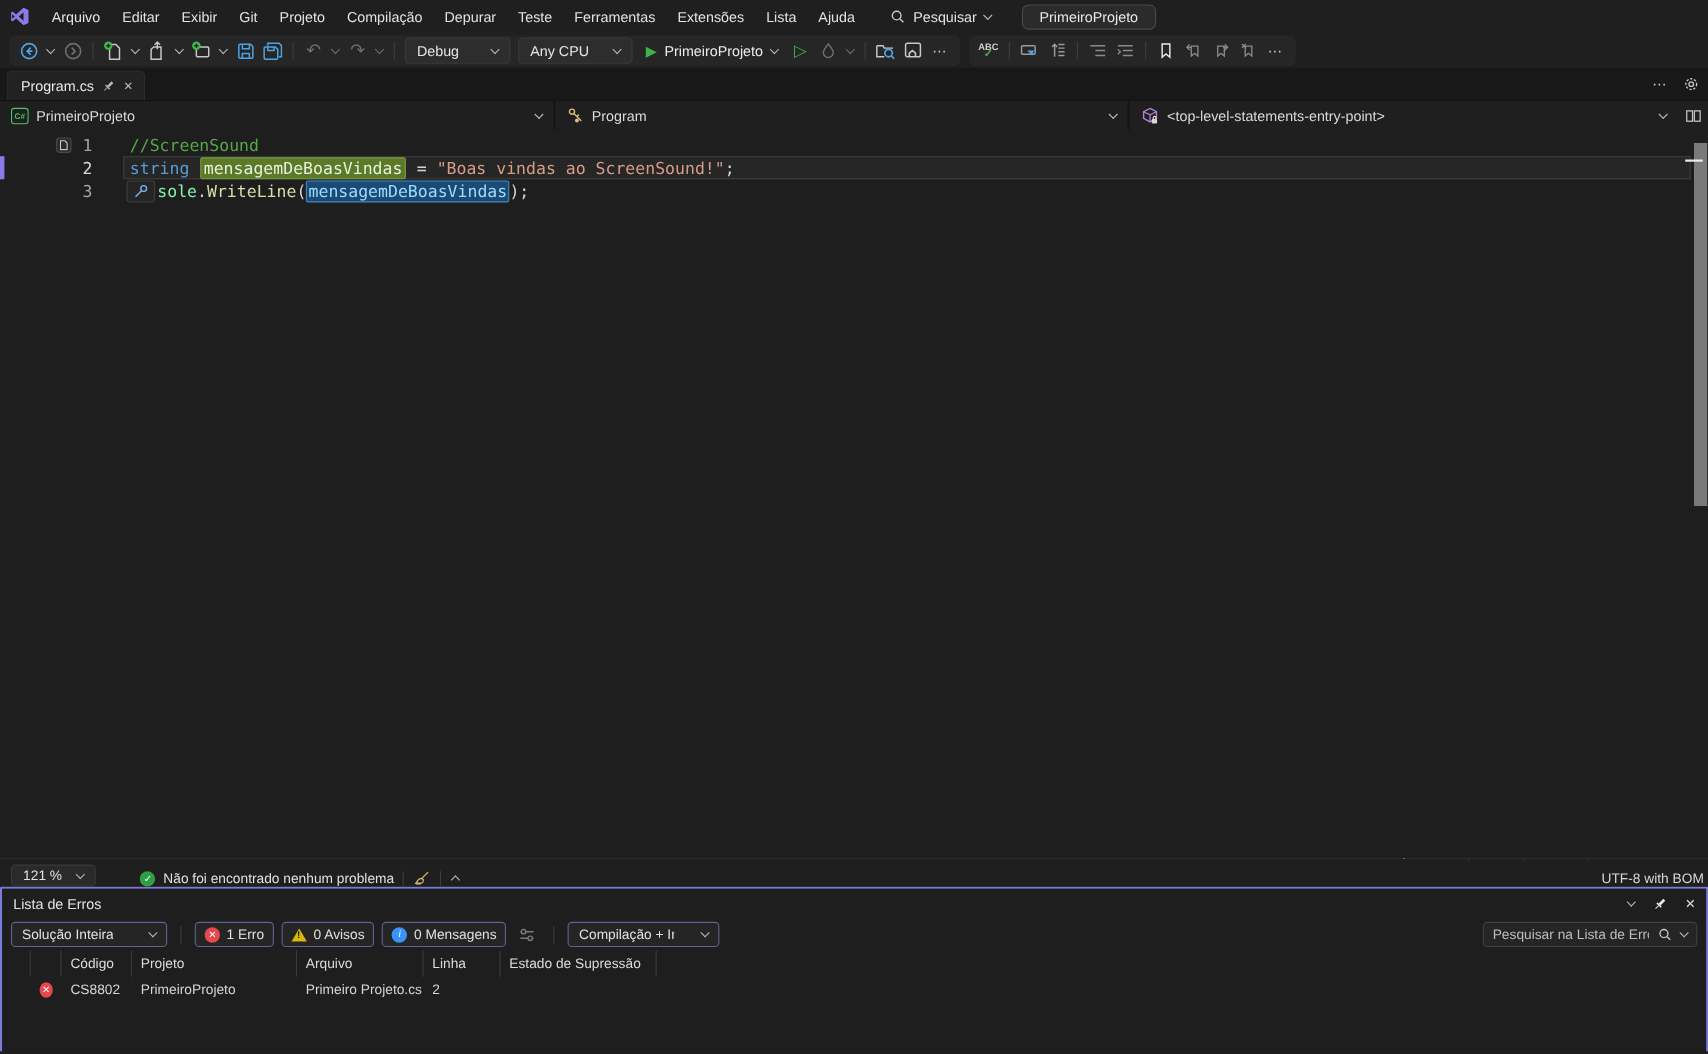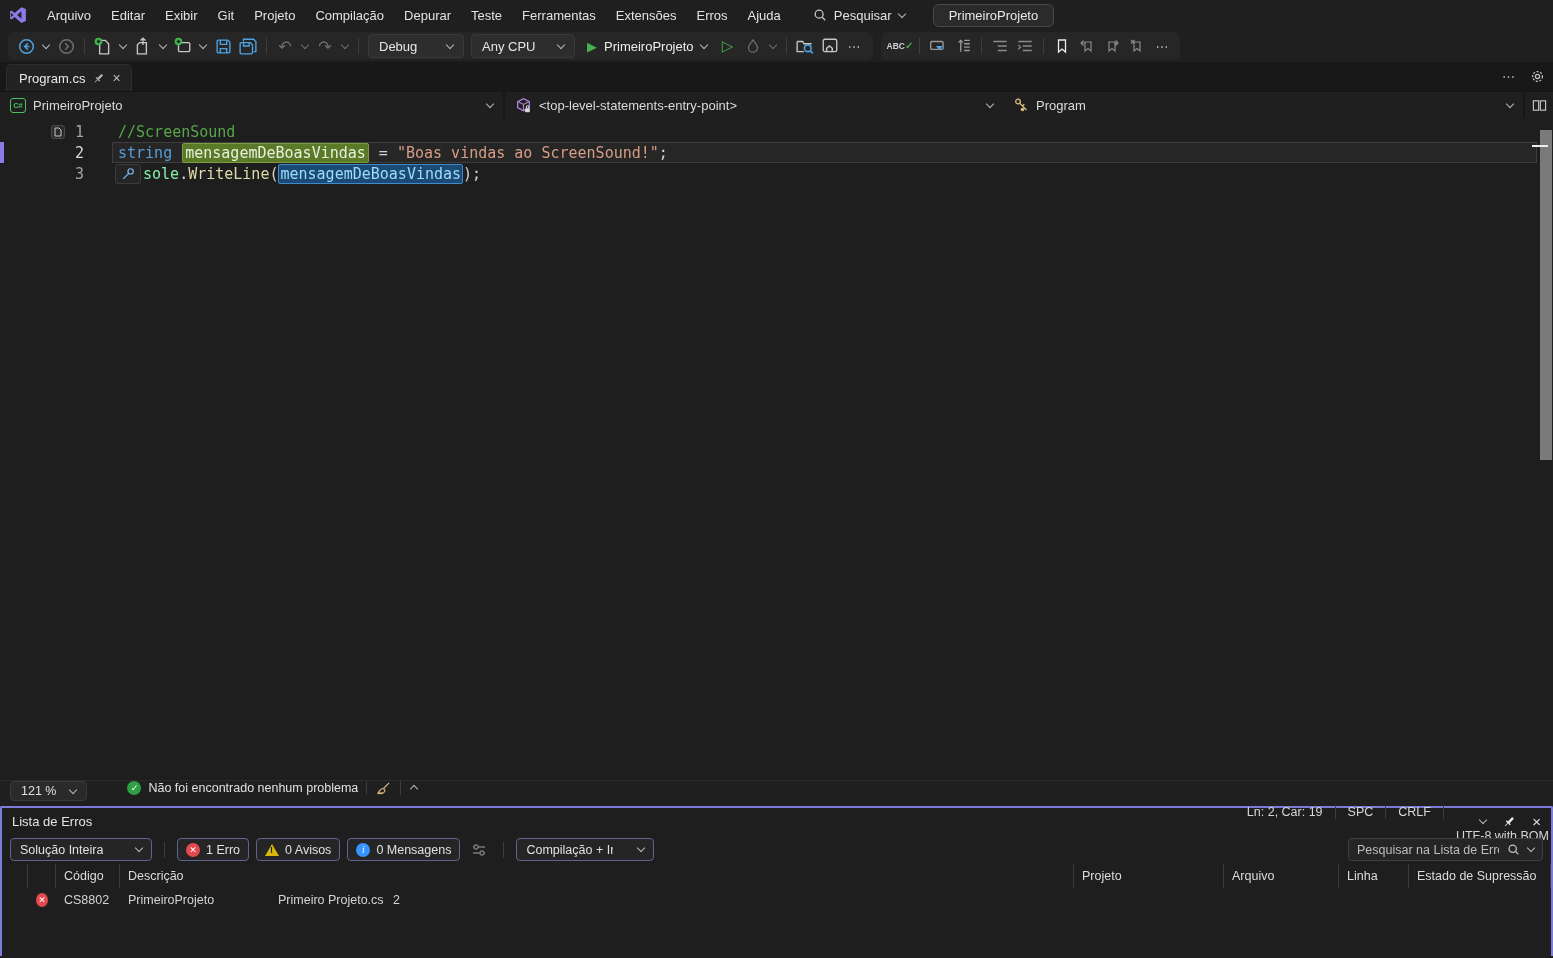--- a/index.html
+++ b/index.html
@@ -27,21 +27,21 @@
   .tb-group { display:flex; align-items:center; height:28px; background:#262626; border-radius:6px; padding:0 6px; gap:1px; }
   .tbtn { min-width:24px; height:24px; display:flex; align-items:center; justify-content:center; color:#c8c8c8; }
   .tbtn.dis { color:#6e6e6e; }
   .tbtn.sm { min-width:14px; }
   .vsep { width:1px; height:16px; background:#3d3d3d; margin:0 5px; flex:none; }
   .dd { display:flex; align-items:center; gap:10px; background:#2d2d2d; border:1px solid #3a3a3a;
     border-radius:4px; height:24px; padding:0 10px; color:#e5e5e5; margin:0 3px; }
   .run { display:flex; align-items:center; gap:7px; padding:0 8px; color:#ededed; }
   .play-filled { color:#43b24c; font-size:13px; }
   .play-outline { color:#43b24c; font-size:15px; }
-  .abc { display:flex; flex-direction:row; align-items:center; line-height:8px; font-size:8.5px; color:#d0d0d0; font-weight:bold; }
+  .abc { display:flex; flex-direction:column; align-items:center; line-height:8px; font-size:8.5px; color:#d0d0d0; font-weight:bold; }
   .abc .ck { color:#43b24c; font-size:10px; }
   .ellip { letter-spacing:1px; color:#c8c8c8; }
 
   
   .tabrow { height:29px; background:#181818; display:flex; align-items:flex-end; }
   .tab { height:27px; background:#222222; border:1px solid #2e2e2e; border-bottom:none;
     border-radius:5px 5px 0 0; margin-left:6px; display:flex; align-items:center; gap:7px;
     padding:0 10px 0 12px; color:#e8e8e8; }
   .tab .x { color:#bdbdbd; font-size:14px; }
   .tabrow-right { margin-left:auto; display:flex; align-items:center; gap:14px; padding-right:8px; color:#c8c8c8; }
@@ -72,21 +72,21 @@
   .sel-blue { background:#1b4a74; border:1px solid #3f8bc9; border-radius:2px; padding:0 1px; color:#9cdcfe; }
   .qfix { width:26px; height:20px; background:#252526; border:1px solid #3c3c3c; border-radius:3px;
     display:flex; align-items:center; justify-content:center; margin-right:2px; }
   .doc-badge { width:14px; height:14px; background:#2b2b2b; border:1px solid #4a4a4a; border-radius:3px;
     display:flex; align-items:center; justify-content:center; }
   .scrollbar { position:absolute; top:0; right:0; bottom:0; width:14px; background:#1e1e1e; }
   .sb-thumb { position:absolute; top:12px; right:1px; width:12px; height:330px; background:#7a7a7a; }
   .sb-caret { position:absolute; top:27px; right:5px; width:16px; height:2px; background:#ececec; }
 
   
-  .estatus { height:26px; background:#1f1f1f; border-top:1px solid #2a2a2a; display:flex; align-items:flex-start; font-size:12.5px; }
+  .estatus { height:26px; background:#1f1f1f; border-top:1px solid #2a2a2a; display:flex; align-items:flex-end; font-size:12.5px; }
   .zoom-dd { display:flex; align-items:center; gap:14px; background:#2a2a2b; border:1px solid #3a3a3a;
     border-radius:4px; padding:2px 10px; margin-left:10px; color:#e0e0e0; }
   .health { display:flex; align-items:center; gap:7px; margin-left:40px; color:#e0e0e0; }
   .okc { width:14px; height:14px; border-radius:50%; background:#2ea043; color:#fff; font-size:9px;
     display:flex; align-items:center; justify-content:center; }
   .es-right { margin-left:auto; display:flex; align-items:center; color:#d6d6d6; }
   .es-item { padding:0 12px; }
   .es-sep { width:1px; height:14px; background:#3c3c3c; }
 
   
@@ -135,21 +135,21 @@
   <span class="menu-item">Arquivo</span>
   <span class="menu-item">Editar</span>
   <span class="menu-item">Exibir</span>
   <span class="menu-item">Git</span>
   <span class="menu-item">Projeto</span>
   <span class="menu-item">Compilação</span>
   <span class="menu-item">Depurar</span>
   <span class="menu-item">Teste</span>
   <span class="menu-item">Ferramentas</span>
   <span class="menu-item">Extensões</span>
-  <span class="menu-item">Erros</span>
+  <span class="menu-item">Lista</span>
   <span class="menu-item">Ajuda</span>
   <span class="tb-search">
     <span>
       <svg width="14" height="14" viewBox="0 0 16 16" stroke="#c8c8c8" stroke-width="1.5" fill="none">
           <circle cx="7" cy="7" r="4.5"></circle>
           <line x1="10.5" y1="10.5" x2="14" y2="14"></line>
         </svg>
     </span>
     <span>Pesquisar</span>
     <span class="chev"></span>
@@ -353,41 +353,41 @@
     </span>
   </div>
 </div>
 
 <div class="crumbs">
   <div class="crumb c1">
     <span class="cs-badge">C#</span>
     <span>PrimeiroProjeto</span>
     <span class="chev"></span>
   </div>
+  <div class="crumb c2">
+    <span>
+      <svg width="16" height="16" viewBox="0 0 16 16" stroke="#d7ba7d" fill="none" stroke-width="1.3">
+          <circle cx="5" cy="4.5" r="2.3"></circle>
+          <path d="M6.7 6.2 11 10.5M9.5 9l1.8-1.8M11 10.5l2.5 2.5"></path>
+          <circle cx="9.5" cy="12.5" r="1.8" fill="#d7ba7d" stroke="none"></circle>
+        </svg>
+    </span>
+    <span>Program</span>
+    <span class="chev"></span>
+  </div>
   <div class="crumb c3" style="border-right:none;">
     <span>
       <svg width="17" height="17" viewBox="0 0 16 16" fill="none">
           <path d="M8 1.5 13.5 4.3V10L8 13 2.5 10V4.3z" stroke="#b180d7" stroke-width="1.2"></path>
           <path d="M2.5 4.3 8 7l5.5-2.7M8 7v6" stroke="#b180d7" stroke-width="1.1"></path>
           <rect x="9.5" y="10.5" width="4.5" height="3.8" rx="0.8" fill="#d8d8d8"></rect>
           <path d="M10.7 10.5v-1a1.2 1.2 0 0 1 2.4 0v1" stroke="#d8d8d8" stroke-width="1"></path>
         </svg>
     </span>
     <span>&lt;top-level-statements-entry-point&gt;</span>
-    <span class="chev"></span>
-  </div>
-  <div class="crumb c2">
-    <span>
-      <svg width="16" height="16" viewBox="0 0 16 16" stroke="#d7ba7d" fill="none" stroke-width="1.3">
-          <circle cx="5" cy="4.5" r="2.3"></circle>
-          <path d="M6.7 6.2 11 10.5M9.5 9l1.8-1.8M11 10.5l2.5 2.5"></path>
-          <circle cx="9.5" cy="12.5" r="1.8" fill="#d7ba7d" stroke="none"></circle>
-        </svg>
-    </span>
-    <span>Program</span>
     <span class="chev"></span>
   </div>
   <div class="crumb-split">
     <svg width="15" height="15" viewBox="0 0 16 16" stroke="#c8c8c8" fill="none" stroke-width="1.2">
         <rect x="1.5" y="3" width="5.6" height="10"></rect>
         <rect x="8.9" y="3" width="5.6" height="10"></rect>
       </svg>
   </div>
 </div>
 
@@ -524,21 +524,20 @@
           </svg>
       </span>
       <span class="chev"></span>
     </span>
   </div>
   <div class="etable">
     <div class="etr head">
       <span class="etd w-a"></span>
       <span class="etd w-b"></span>
       <span class="etd w-code">Código</span>
-      <span class="etd w-desc">Descrição</span>
       <span class="etd w-proj">Projeto</span>
       <span class="etd w-file">Arquivo</span>
       <span class="etd w-line">Linha</span>
       <span class="etd w-sup">Estado de Supressão</span>
     </div>
     <div class="etr row">
       <span class="etd w-a"></span>
       <span class="etd w-b">
           <span class="errc">✕</span>
         </span>

